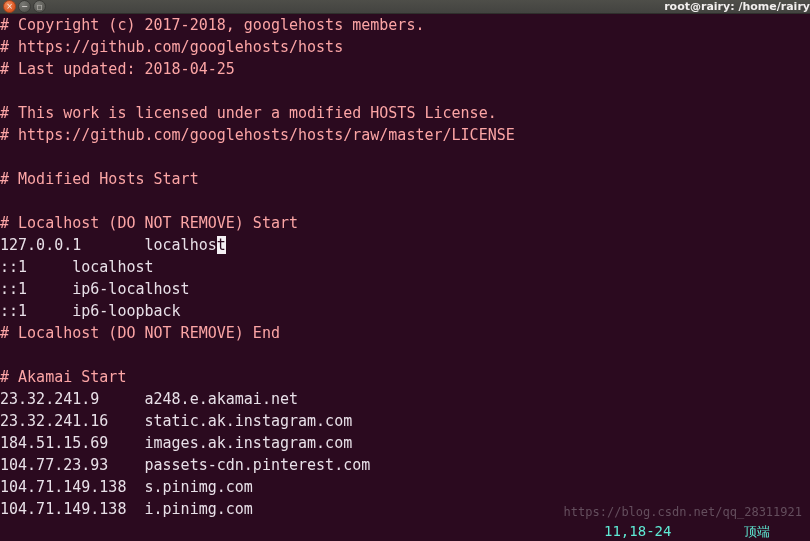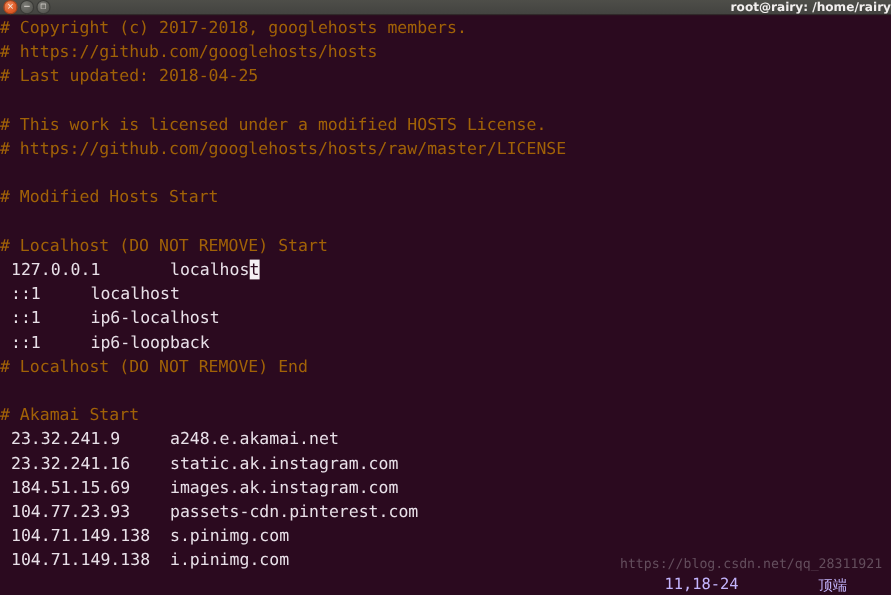--- a/index.html
+++ b/index.html
@@ -98,22 +98,22 @@
     font-size: 15px;
     line-height: 22px;
     white-space: pre;
   }
   .row {
     height: 22px;
     line-height: 22px;
     white-space: pre;
     padding-left: 0px;
   }
-  .comment { color: #a16207; text-align: center; }
-  .plain   { color: #e8e0e8; padding-left: 10px; }
+  .comment { color: #fca5a5; text-align: center; }
+  .plain   { color: #e8e0e8; }
   .cursor {
     background: #f4f0f4;
     color: #2b0a1f;
   }
 
   
   #watermark {
     position: absolute;
     right: 8px;
     bottom: 22px;
@@ -128,21 +128,21 @@
   
   #statusline {
     position: absolute;
     left: 0;
     right: 0;
     bottom: 0;
     height: 19px;
     line-height: 19px;
     font-family: "DejaVu Sans Mono", monospace;
     font-size: 14px;
-    color: #c4b5fd;
+    color: #5eead4;
     white-space: pre;
   }
   #status-pos {
     position: absolute;
     left: 604px;
     top: 0;
   }
   #status-scroll {
     position: absolute;
     left: 744px;

